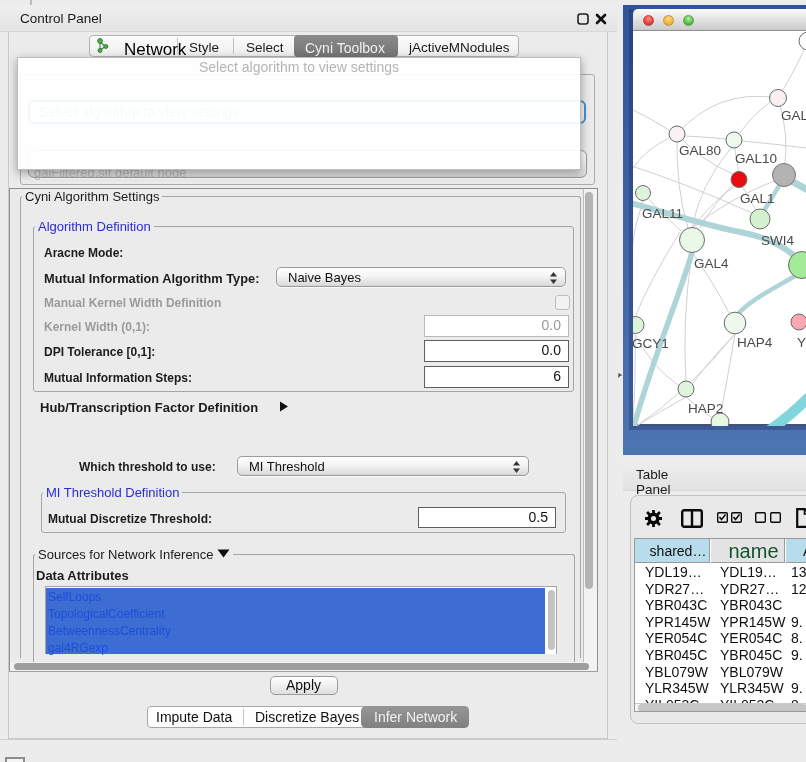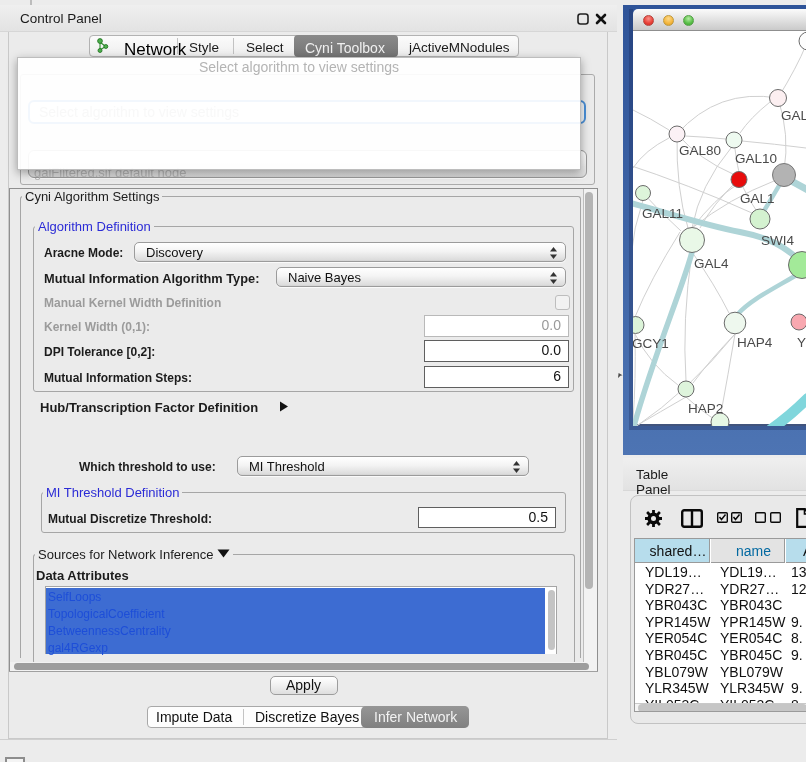--- a/index.html
+++ b/index.html
@@ -67,40 +67,33 @@
   <div class="abs" style="left:9px;top:188px;width:589px;height:483px;border:1px solid #8f8f8f;background:#ebebeb;"></div>
 
   <div class="grp" style="left:20px;top:196px;width:561px;height:462px;border-bottom:none;border-bottom-left-radius:0;border-bottom-right-radius:0;">
     <span class="gt" style="font-weight:normal;font-size:13px;">Cyni Algorithm Settings</span>
   </div>
 
   <div class="grp" style="left:33px;top:226px;width:541px;height:166px;">
     <span class="gt" style="color:#2b2bd6;font-size:13px;font-weight:normal;">Algorithm Definition</span>
   </div>
   <div class="lbl" style="left:44px;top:246px;">Aracne Mode:</div>
-  <div class="combo" style="left:134px;top:242px;width:432px;height:20px;">
-    <span class="ct">Discovery</span>
-    <svg class="arr" width="9" height="14" viewBox="0 0 9 14">
-      <path d="M4.5 1 L8 5.4 L1 5.4 Z" fill="#333"></path>
-      <path d="M4.5 13 L1 8.6 L8 8.6 Z" fill="#333"></path>
-    </svg>
-  </div>
   <div class="lbl" style="left:44px;top:271px;font-size:12.8px;">Mutual Information Algorithm Type:</div>
   <div class="combo" style="left:276px;top:267px;width:290px;height:20px;">
     <span class="ct">Naive Bayes</span>
     <svg class="arr" width="9" height="14" viewBox="0 0 9 14">
       <path d="M4.5 1 L8 5.4 L1 5.4 Z" fill="#333"></path>
       <path d="M4.5 13 L1 8.6 L8 8.6 Z" fill="#333"></path>
     </svg>
   </div>
   <div class="lbl" style="left:44px;top:296px;color:#9b9b9b;">Manual Kernel Width Definition</div>
   <div class="abs" style="left:555px;top:295px;width:15px;height:15px;border:1px solid #bdbdbd;border-radius:3px;background:#f2f2f2;"></div>
   <div class="lbl" style="left:44px;top:320px;color:#9b9b9b;">Kernel Width (0,1):</div>
   <div class="tfield dis" style="left:424px;top:315px;width:145px;height:22px;">0.0</div>
-  <div class="lbl" style="left:44px;top:345px;">DPI Tolerance [0,2]:</div>
+  <div class="lbl" style="left:44px;top:345px;">DPI Tolerance [0,1]:</div>
   <div class="tfield" style="left:424px;top:340px;width:145px;height:22px;">0.0</div>
   <div class="lbl" style="left:44px;top:371px;">Mutual Information Steps:</div>
   <div class="tfield" style="left:424px;top:366px;width:145px;height:22px;">6</div>
 
   <div class="lbl" style="left:40px;top:400px;font-size:13px;">Hub/Transcription Factor Definition</div>
   <svg class="abs" style="left:278px;top:400px;" width="12" height="13" viewBox="0 0 12 13">
     <path d="M2 1.5 L10 6.5 L2 11.5 Z" fill="#111"></path>
   </svg>
 
   <div class="lbl" style="left:79px;top:460px;">Which threshold to use:</div>
@@ -282,21 +275,21 @@
     <rect x="0.7" y="0.7" width="9.6" height="9.6" rx="1" fill="none" stroke="#0a0a0a" stroke-width="1.4"></rect>
     <rect x="15.7" y="0.7" width="9.6" height="9.6" rx="1" fill="none" stroke="#0a0a0a" stroke-width="1.4"></rect>
   </svg>
   <svg class="abs" style="left:796px;top:508px;" width="14" height="20" viewBox="0 0 14 20">
     <path d="M1.2 1.2 L9 1.2 L13 5.5 L13 18.8 L1.2 18.8 Z" fill="none" stroke="#0a0a0a" stroke-width="2.2"></path>
     <path d="M8.5 1.2 L8.5 6 L13 6" fill="none" stroke="#0a0a0a" stroke-width="1.6"></path>
   </svg>
 
   <div class="abs" style="left:634px;top:538px;width:172px;height:174px;background:#fff;border:1px solid #9a9a9a;border-right:none;overflow:hidden;">
     <div style="position:absolute;left:0;top:0;width:75px;height:24px;background:#b7ddec;border-right:1px solid #9a9a9a;border-bottom:1px solid #9a9a9a;text-align:center;text-indent:12px;font-size:14px;color:#111;line-height:24px;">shared…</div>
-    <div style="position:absolute;left:76px;top:0;width:74px;height:24px;background:#e3e3e3;border-right:1px solid #9a9a9a;border-bottom:1px solid #9a9a9a;text-align:center;text-indent:12px;font-size:14px;color:#0369a1;line-height:24px;">name</div>
+    <div style="position:absolute;left:76px;top:0;width:74px;height:24px;background:#e3e3e3;border-right:1px solid #9a9a9a;border-bottom:1px solid #9a9a9a;text-align:center;text-indent:12px;font-size:20px;color:#14532d;line-height:24px;">name</div>
     <div style="position:absolute;left:151px;top:0;width:40px;height:24px;background:#b7ddec;border-bottom:1px solid #9a9a9a;font-size:14px;color:#111;line-height:24px;padding-left:17px;">Av</div>
     <div style="position:absolute;left:10px;top:25px;font-size:14px;color:#111;line-height:16.6px;">YDL19…<br>YDR27…<br>YBR043C<br>YPR145W<br>YER054C<br>YBR045C<br>YBL079W<br>YLR345W<br>YIL053C</div>
     <div style="position:absolute;left:85px;top:25px;font-size:14px;color:#111;line-height:16.6px;">YDL19…<br>YDR27…<br>YBR043C<br>YPR145W<br>YER054C<br>YBR045C<br>YBL079W<br>YLR345W<br>YIL053C</div>
     <div style="position:absolute;left:156px;top:25px;font-size:14px;color:#111;line-height:16.6px;">13<br>12<br>&nbsp;<br>9.<br>8.<br>9.<br>&nbsp;<br>9.<br>8.</div>
 
     <div style="position:absolute;left:0;top:164px;width:172px;height:10px;background:#f4f4f4;border-top:1px solid #c9c9c9;"></div>
     <div style="position:absolute;left:3px;top:165px;width:169px;height:8px;background:#c6c6c6;border-radius:4px;"></div>
   </div>
 
 </div>

